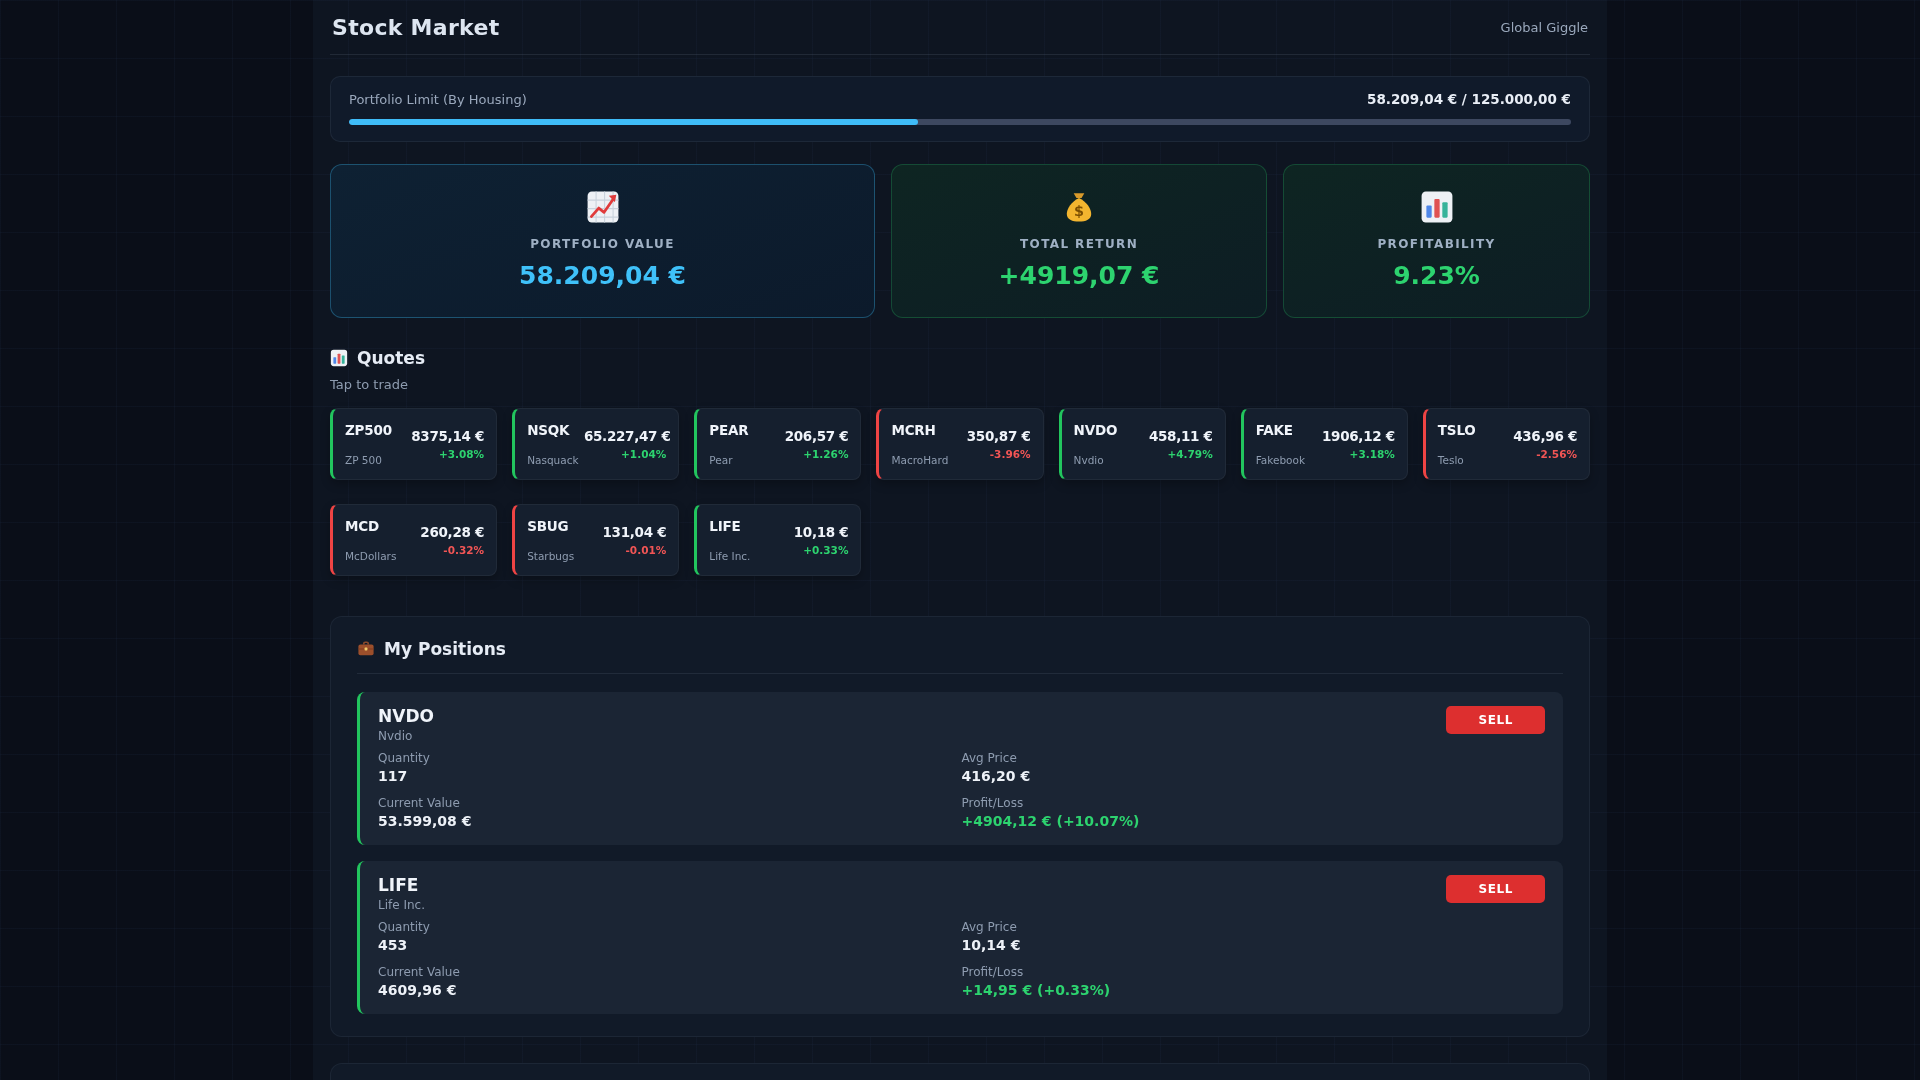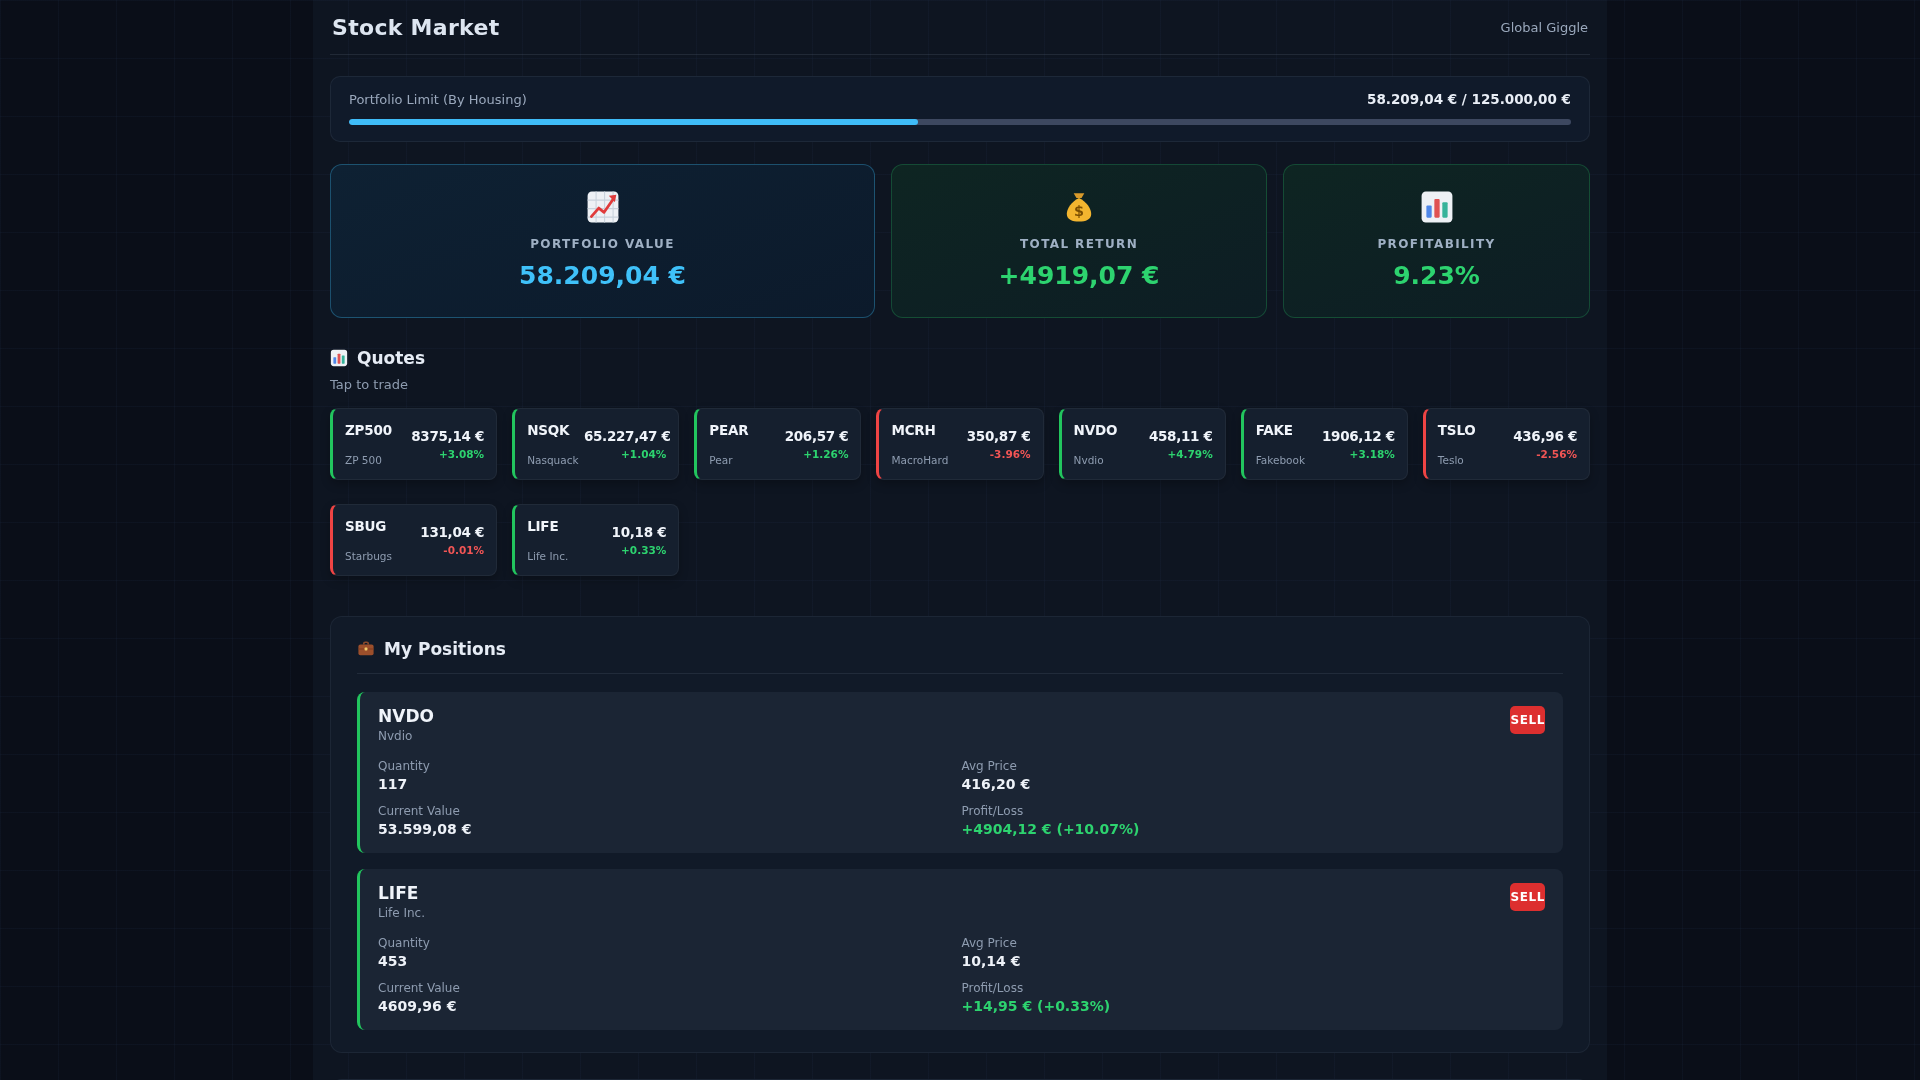--- a/index.html
+++ b/index.html
@@ -128,24 +128,24 @@
     padding: 14px 18px 16px;
     margin-bottom: 16px;
   }
   .position-card:last-child { margin-bottom: 0; }
   .pos-head { display: flex; justify-content: space-between; align-items: flex-start; }
   .pos-symbol { font-size: 17px; font-weight: 700; color: #f0f4fa; }
   .pos-name { font-size: 12px; color: #8e9cb0; margin-top: 3px; }
   .sell-btn {
     background: #dd2f2f; color: #ffffff;
     font-family: inherit; font-size: 12px; font-weight: 700; letter-spacing: 0.6px;
-    padding: 7px 0; border: none; border-radius: 5px; cursor: pointer;
+    padding: 7px 32px; border: none; border-radius: 5px; cursor: pointer;
   }
   .pos-grid {
-    margin-top: 16px;
+    margin-top: 8px;
     display: grid; grid-template-columns: 1fr 1fr; row-gap: 12px;
   }
   .pos-label { font-size: 12px; color: #8e9cb0; margin-bottom: 3px; }
   .pos-value { font-size: 14px; font-weight: 700; color: #eef2f8; }
   .pos-value.pl { color: #2dd36f; }
 
   .icon { display: inline-flex; flex: none; }
 </style>
 </head>
 <body>
@@ -295,20 +295,30 @@
       <div class="q-left">
         <div class="q-symbol">TSLO</div>
         <div class="q-name">Teslo</div>
       </div>
       <div class="q-right">
         <div class="q-price">436,96 €</div>
         <div class="q-change">-2.56%</div>
       </div>
     </div>
 
+    <div class="quote-card down">
+      <div class="q-left">
+        <div class="q-symbol">MCD</div>
+        <div class="q-name">McDollars</div>
+      </div>
+      <div class="q-right">
+        <div class="q-price">260,28 €</div>
+        <div class="q-change">-0.32%</div>
+      </div>
+    </div>
 
     <div class="quote-card down">
       <div class="q-left">
         <div class="q-symbol">SBUG</div>
         <div class="q-name">Starbugs</div>
       </div>
       <div class="q-right">
         <div class="q-price">131,04 €</div>
         <div class="q-change">-0.01%</div>
       </div>

